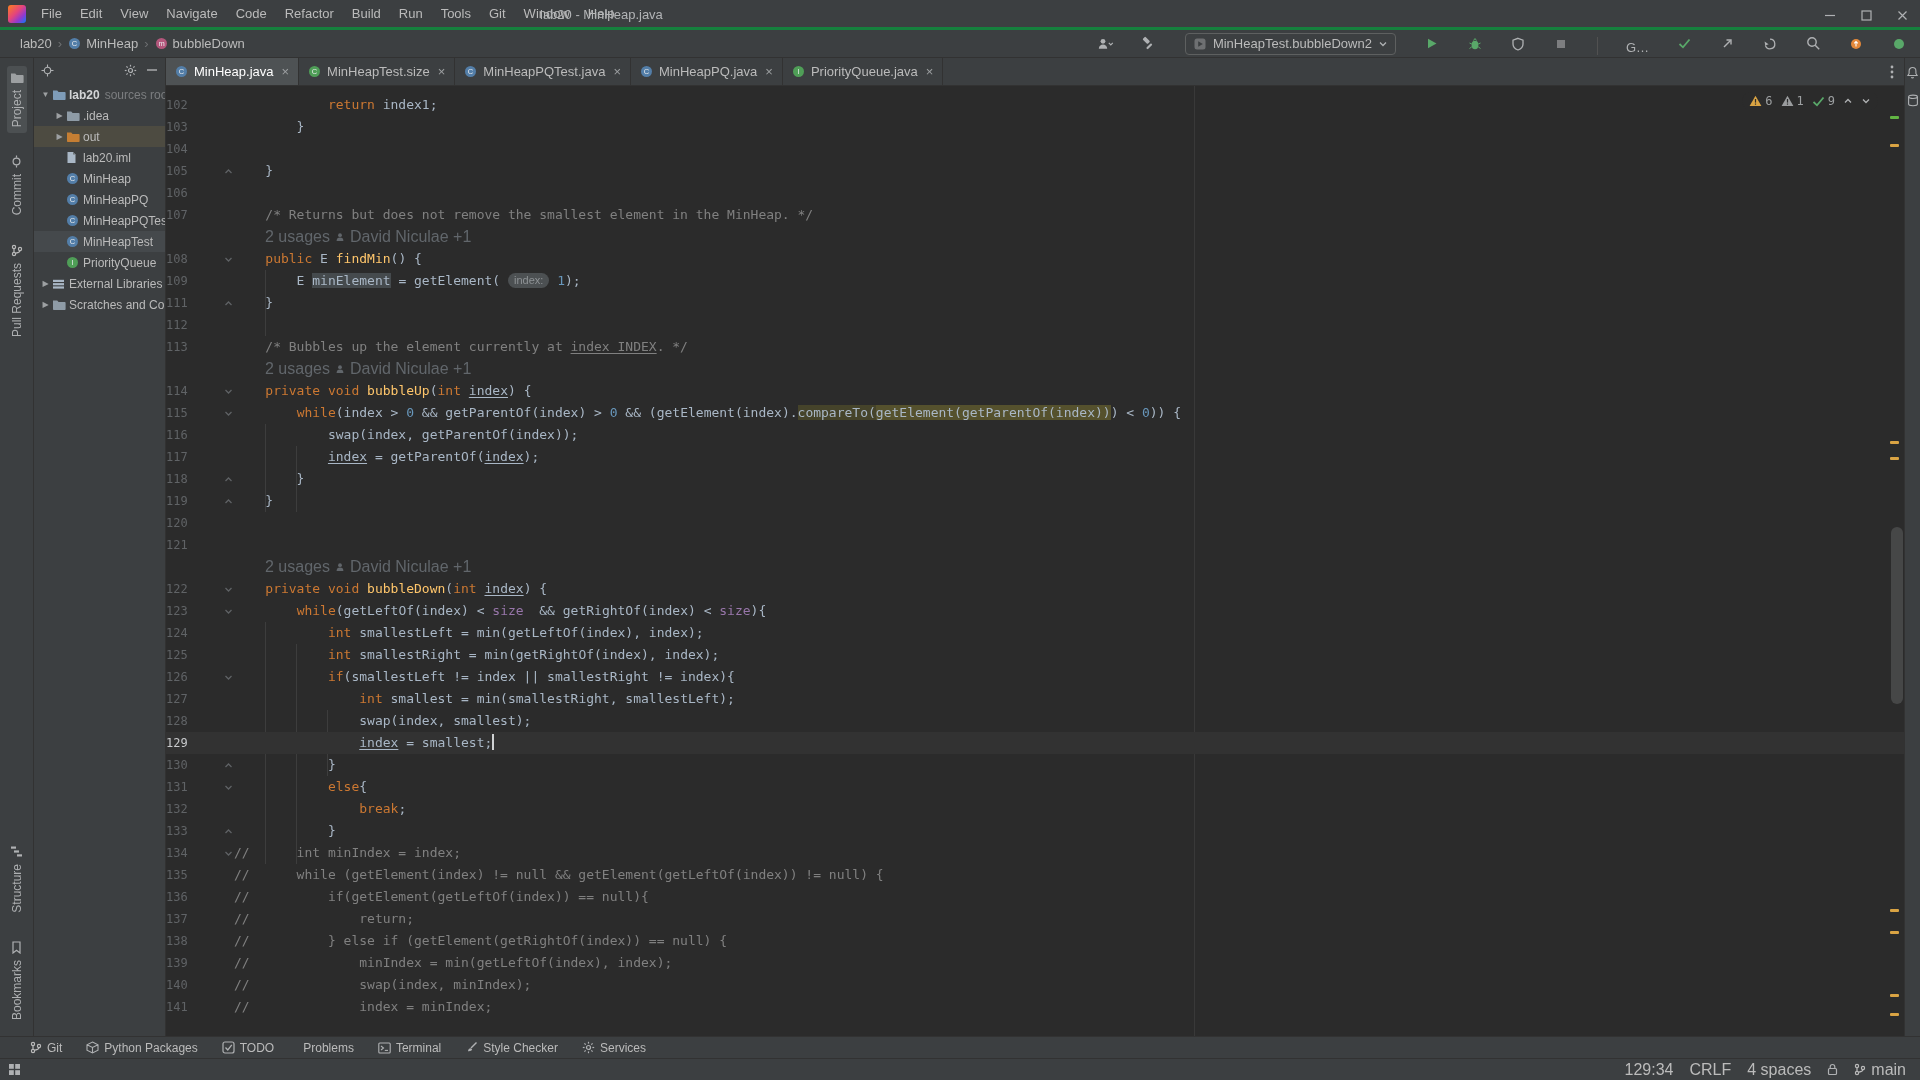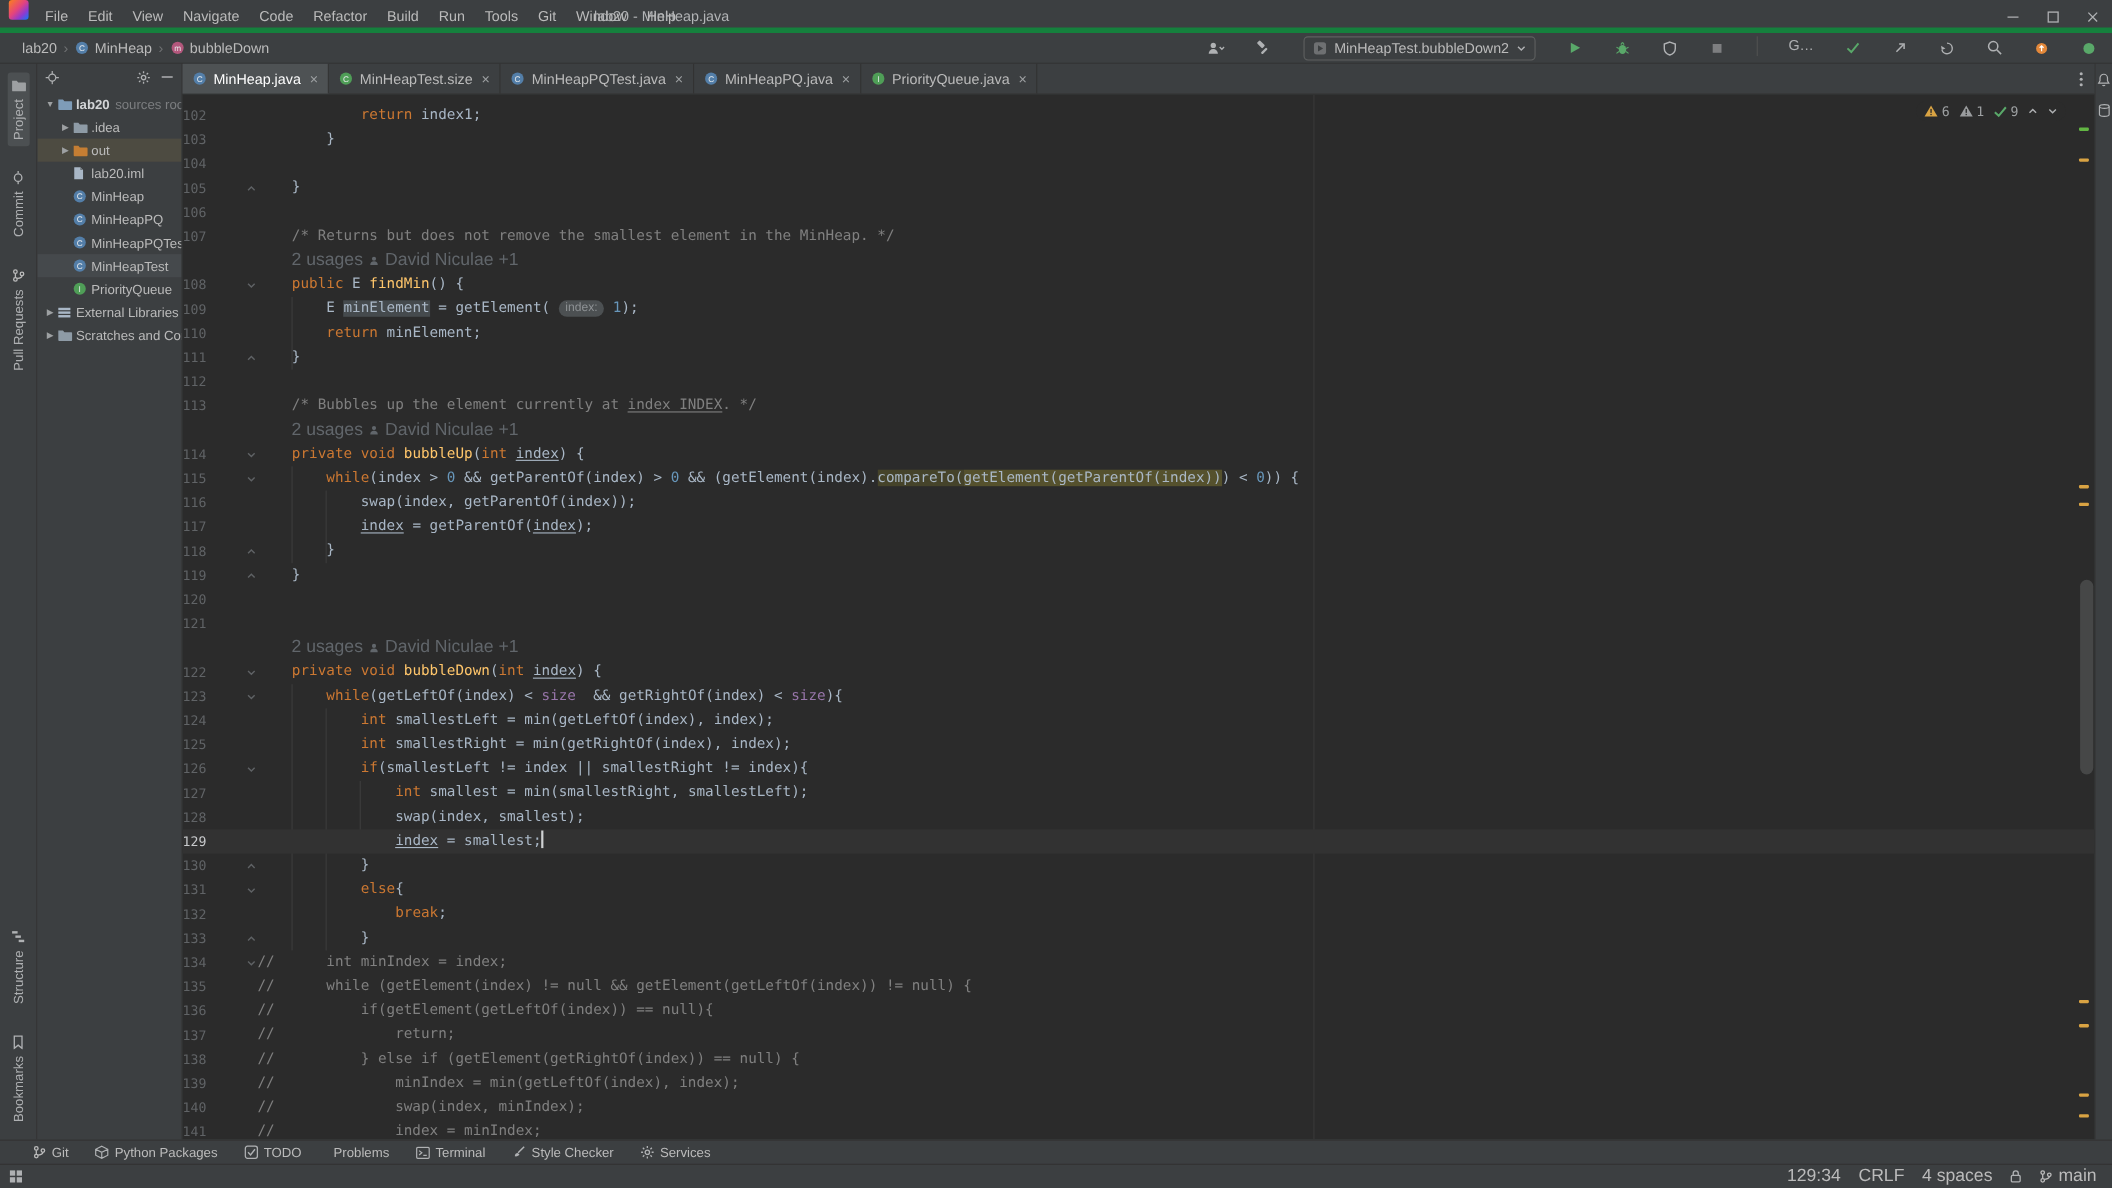--- a/index.html
+++ b/index.html
@@ -1,32 +1,32 @@
 <!DOCTYPE html>
 <html><head>
 <meta charset="utf-8">
 <style>
   html,body{margin:0;padding:0;background:#1e1e1e;}
   .app{position:relative;width:1920px;height:1080px;background:#3c3f41;font-family:"Liberation Sans",sans-serif;color:#bbbbbb;overflow:hidden;user-select:none;}
 
   
-  .titlebar{height:30px;display:flex;align-items:flex-start;padding-left:8px;border-bottom:5px solid #15803d;box-sizing:border-box;position:relative;}
+  .titlebar{height:30px;display:flex;align-items:center;padding-left:8px;border-bottom:3px solid #15803d;box-sizing:border-box;position:relative;}
   .logo{width:18px;height:18px;border-radius:3px;background:linear-gradient(135deg,#fc801d,#e4447d 45%,#9039d0 72%,#087cfa);margin-right:6px;flex:none;}
   .menu-bar{display:flex;}
   .menu-item{padding:0 9px;font-size:13px;line-height:29px;color:#bbbbbb;}
   .win-title{position:absolute;left:540px;top:0;line-height:30px;font-size:13px;color:#b2b4b6;}
   .win-controls{position:absolute;right:0;top:0;display:flex;height:30px;}
   .win-btn{width:36px;height:30px;display:flex;align-items:center;justify-content:center;}
 
   
   .navbar{height:28px;display:flex;align-items:center;justify-content:space-between;padding:0 10px 0 16px;border-bottom:1px solid #323232;box-sizing:border-box;}
   .crumbs{display:flex;align-items:center;font-size:13px;gap:2px;}
   .crumb{display:flex;align-items:center;gap:5px;padding:0 4px;color:#bbbbbb;}
   .crumb-sep{color:#6e7072;font-size:13px;}
-  .nav-tools{display:flex;align-items:flex-start;gap:21px;}
+  .nav-tools{display:flex;align-items:flex-end;gap:21px;}
   .tool-btn{width:22px;height:22px;display:flex;align-items:center;justify-content:center;border-radius:3px;}
   .run-combo{height:20px;border:1px solid #5e6060;border-radius:4px;display:flex;align-items:center;gap:6px;padding:0 7px;font-size:13px;color:#bbbbbb;margin:0 4px;}
   .sep-v{width:1px;height:18px;background:#515151;margin:0 4px;}
   .g-label{font-size:13px;color:#afb1b3;padding:0 3px;}
 
   
   .main{position:absolute;top:58px;left:0;right:0;bottom:44px;display:flex;}
 
   
   .strip{width:34px;flex:none;background:#3c3f41;border-right:1px solid #323232;box-sizing:border-box;display:flex;flex-direction:column;justify-content:space-between;align-items:center;padding:8px 0 10px;}
@@ -622,27 +622,20 @@
             </div>
             <div class="code-row">
               <div class="gutter">
                 <span class="lnum">109</span>
                 <span class="fold"></span>
               </div>
               <div class="code-text"><span class="tk-d">        E </span><span class="tk-hi">minElement</span><span class="tk-d"> = getElement( </span><span class="chip">index:</span><span class="tk-d"> </span><span class="tk-num">1</span><span class="tk-d">);</span></div>
             </div>
             <div class="code-row">
               <div class="gutter">
-                <span class="lnum">110</span>
-                <span class="fold"></span>
-              </div>
-              <div class="code-text"><span class="tk-d">        </span><span class="tk-k">return</span><span class="tk-d"> minElement;</span></div>
-            </div>
-            <div class="code-row">
-              <div class="gutter">
                 <span class="lnum">111</span>
                 <span class="fold">
                   <svg width="9" height="9" viewBox="0 0 9 9">
                     <path d="M1.5 6 L4.5 3 L7.5 6" fill="none" stroke="#5f6265" stroke-width="1.3"></path>
                   </svg>
                 </span>
               </div>
               <div class="code-text"><span class="tk-d">    }</span></div>
             </div>
             <div class="code-row">

